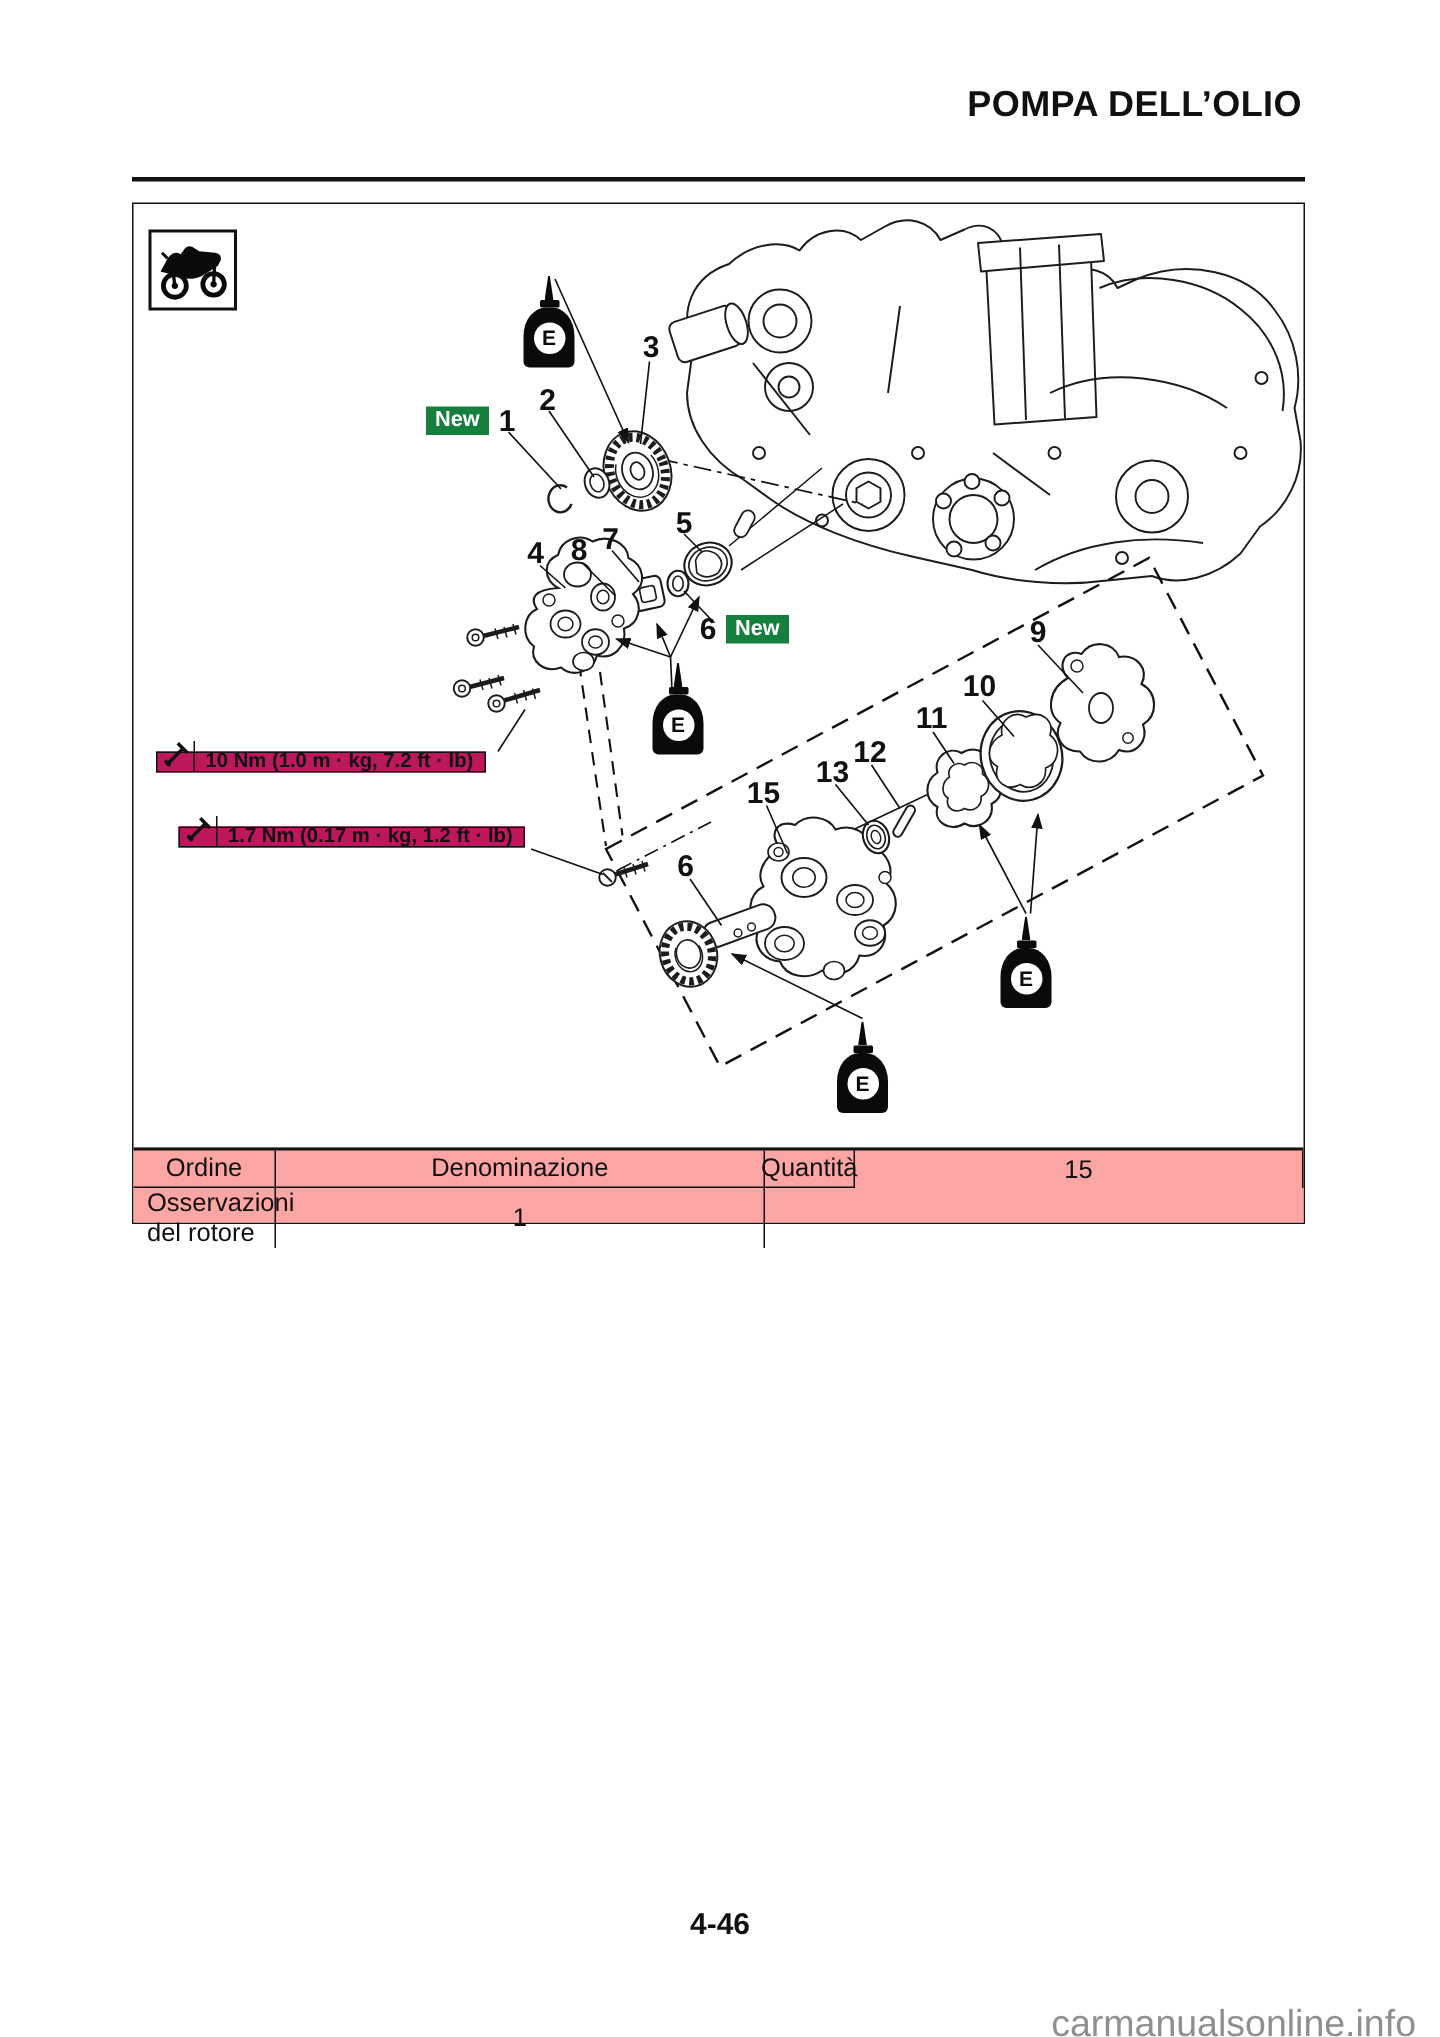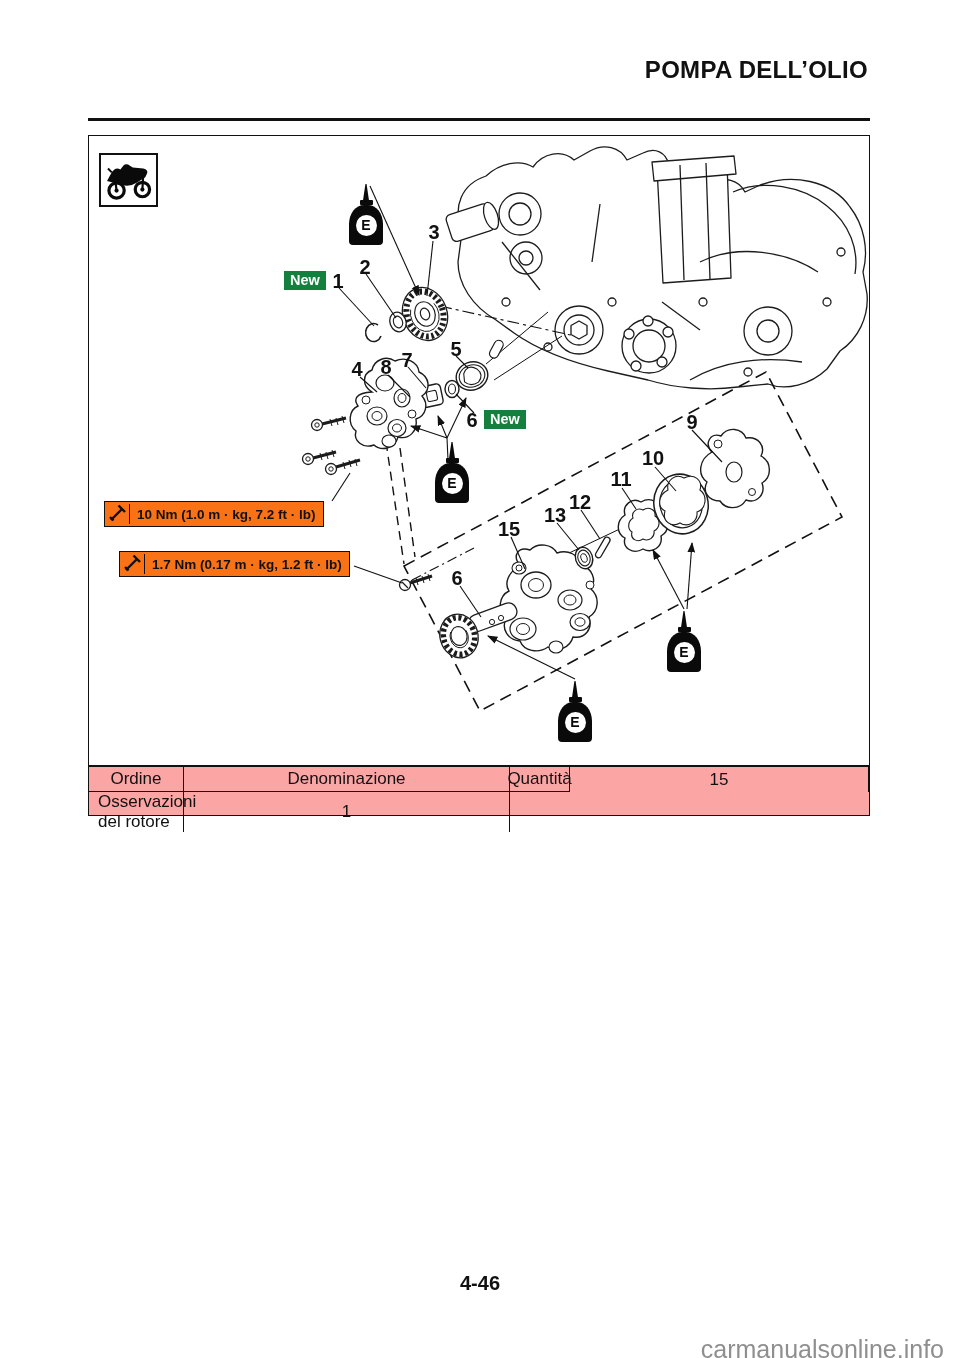--- a/index.html
+++ b/index.html
@@ -14,22 +14,22 @@
   .co{position:absolute;transform:translate(-50%,-50%);font-size:20px;font-weight:bold;line-height:1}
   .newlab{position:absolute;background:#15803d;color:#fff;font-weight:bold;font-size:14.5px;
           line-height:17px;padding:1px 6px}
   .bottle{position:absolute;width:36px;display:flex;flex-direction:column;align-items:center}
   .spout{width:7px;height:16px;background:#0a0a0a;clip-path:polygon(42% 0,58% 0,92% 100%,8% 100%)}
   .cap{width:13px;height:5px;background:#0a0a0a;border-radius:1px}
   .bbody{width:34px;height:40px;background:#0a0a0a;border-radius:15px 15px 4px 4px / 19px 19px 4px 4px;
          display:flex;align-items:center;justify-content:center}
   .bcirc{width:21px;height:21px;background:#fff;border-radius:50%;display:flex;align-items:center;
          justify-content:center;font-size:14px;font-weight:bold;color:#0a0a0a}
-  .tq{position:absolute;display:flex;align-items:center;border:1.7px solid #111;background:#f97316;
-      height:26px;box-sizing:border-box}
+  .tq{position:absolute;display:flex;align-items:flex-end;border:1.7px solid #111;background:#be185d;
+      height:14px;box-sizing:border-box}
   .tq .ic{width:24px;border-right:1.4px solid #111;display:flex;align-items:center;justify-content:center}
   .tq .tx{display:flex;align-items:center;padding:0 7px;font-size:13.5px;font-weight:bold;white-space:nowrap}
   .tbl{position:absolute;left:89px;top:765px;width:780px;height:50px;box-sizing:border-box;
        border-top:2.2px solid #111;display:grid;grid-template-columns:95px 326px 60px 1fr;
        grid-template-rows:25px 1fr;font-size:17px;background:#fca5a5}
   .tbl .c{display:flex;align-items:center;justify-content:center;border-right:1.2px solid #111;box-sizing:border-box}
   .tbl .hr{border-bottom:1.2px solid #111}
   .tbl .last{border-right:none}
   .tbl .left{justify-content:flex-start;padding-left:9px}
   .pagenum{position:absolute;left:0;top:1272px;width:100%;text-align:center;font-size:20px;font-weight:bold}

